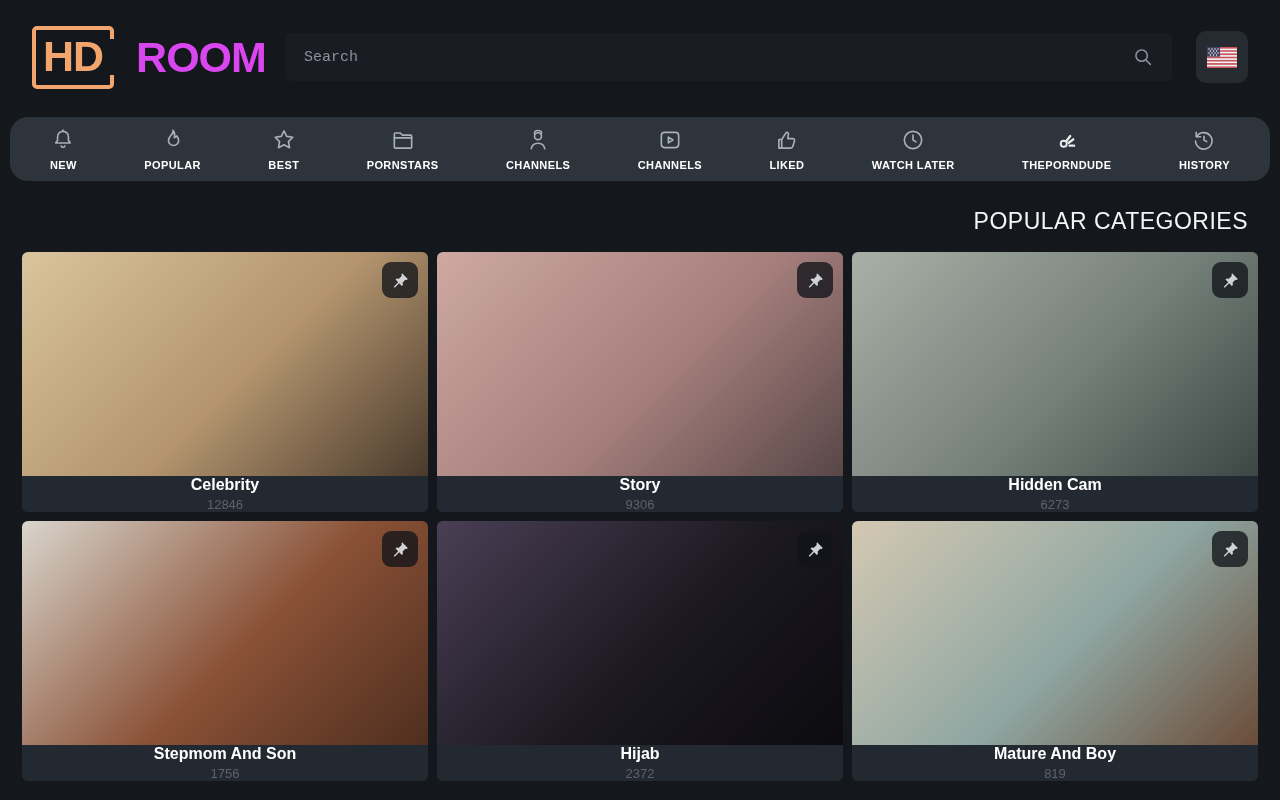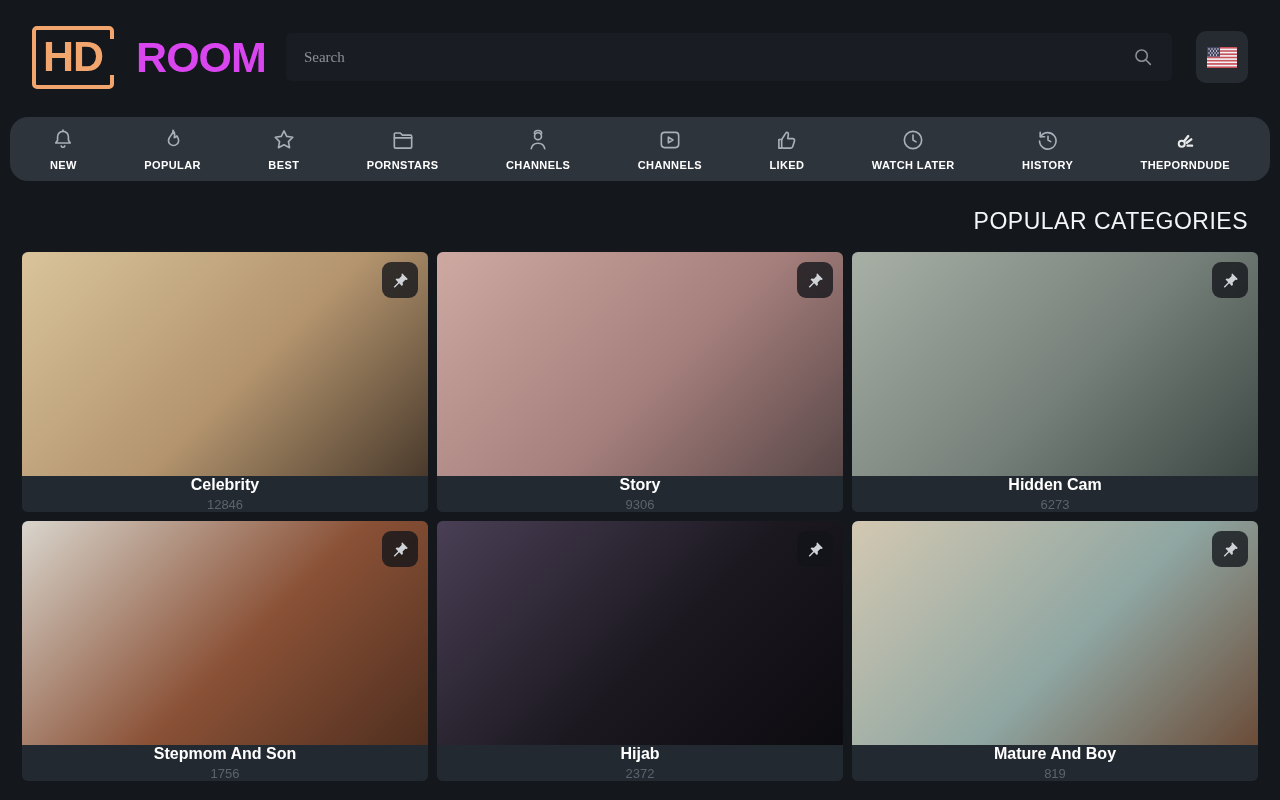--- a/index.html
+++ b/index.html
@@ -23,21 +23,21 @@
   }
   .logo-hd { color:#f2a66e; font-size:43px; font-weight:800; letter-spacing:-1px; }
   .logo-room { color:#d946ef; font-size:43px; font-weight:800; letter-spacing:-1px; margin-left:22px; }
 
   .search-wrap {
     flex:1; margin:0 24px 0 20px; height:48px; background:#191d23;
     border-radius:5px; display:flex; align-items:center; padding:0 18px;
   }
   .search-input {
     flex:1; background:transparent; border:none; outline:none;
-    color:#dfe2e6; font-size:15px; font-family:Liberation Serif, serif;
+    color:#dfe2e6; font-size:15px; font-family:Liberation Mono, monospace;
   }
   .search-input::placeholder { color:#8b9099; }
   .search-icon { width:22px; height:22px; flex:0 0 auto; cursor:pointer; }
 
   .lang-btn {
     width:52px; height:52px; background:#262b32; border-radius:10px;
     display:flex; align-items:center; justify-content:center; cursor:pointer; border:none;
   }
 
   
@@ -193,38 +193,38 @@
 
   <div class="nav-item">
     <svg class="nicon" viewBox="0 0 24 24" fill="none" stroke="#a9b0b9" stroke-width="1.5" stroke-linecap="round" stroke-linejoin="round">
       <circle cx="12" cy="12" r="8"></circle>
       <path d="M12 7.5V12l2.8 1.7"></path>
     </svg>
     <span class="nav-label">WATCH LATER</span>
   </div>
 
   <div class="nav-item">
-    <svg class="nicon" viewBox="0 0 24 24" fill="none" stroke="#a9b0b9" stroke-width="1.5" stroke-linecap="round" stroke-linejoin="round">
-      <path d="M4.8 5v4h4"></path>
-      <path d="M5.2 9a7.6 7.6 0 1 1-1 4"></path>
-      <path d="M12 8.5V12l2.5 1.5"></path>
-    </svg>
-    <span class="nav-label">HISTORY</span>
-  </div>
-
-  <div class="nav-item">
     <svg class="nicon" viewBox="0 0 24 24" fill="none" stroke="#e8eaec" stroke-width="2.2" stroke-linecap="round">
       <circle cx="9" cy="15.5" r="2.8" stroke-width="1.8"></circle>
       <path d="M11.4 13l3.6-4.6"></path>
       <path d="M13.6 14.6l4.2-3.2"></path>
       <path d="M14.4 17.2h4.1"></path>
     </svg>
     <span class="nav-label">THEPORNDUDE</span>
   </div>
 
+  <div class="nav-item">
+    <svg class="nicon" viewBox="0 0 24 24" fill="none" stroke="#a9b0b9" stroke-width="1.5" stroke-linecap="round" stroke-linejoin="round">
+      <path d="M4.8 5v4h4"></path>
+      <path d="M5.2 9a7.6 7.6 0 1 1-1 4"></path>
+      <path d="M12 8.5V12l2.5 1.5"></path>
+    </svg>
+    <span class="nav-label">HISTORY</span>
+  </div>
+
 </div>
 
 <div class="main">
   <h1 class="section-title">POPULAR CATEGORIES</h1>
 
   <div class="grid">
 
     <div class="card">
       <div class="thumb" style="background: linear-gradient(135deg, rgb(217, 196, 156), rgb(179, 148, 110) 55%, rgb(74, 58, 44));">
         <button class="pin-btn">

